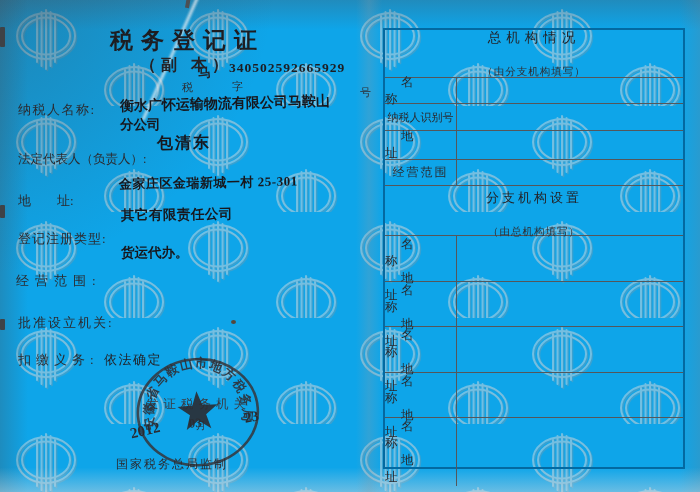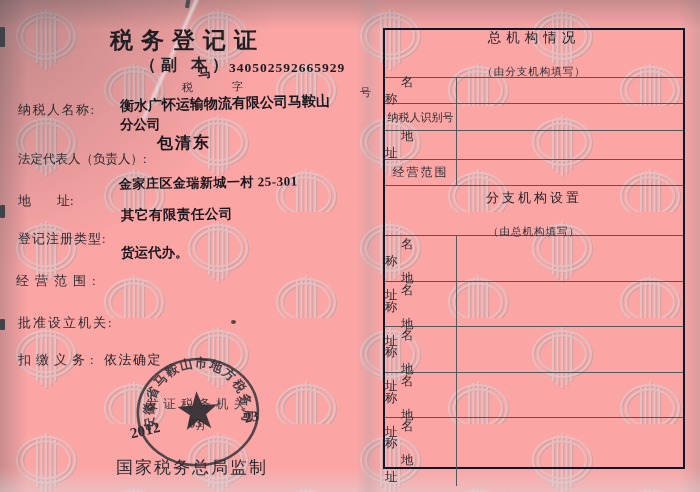--- a/index.html
+++ b/index.html
@@ -1,18 +1,18 @@
 <!DOCTYPE html>
 <html><head>
 <meta charset="utf-8">
 <style>
   html,body{margin:0;padding:0;background:#888;}
   .page{
     position:relative;width:700px;height:492px;overflow:hidden;
-    background:#fca5a5;
+    background:#0ea5e9;
     font-family:"Liberation Serif","DejaVu Serif",serif;
     color:#26262b;
   }
   .abs{position:absolute;white-space:nowrap;}
   
   .wm-svg{position:absolute;left:0;top:0;opacity:.6;}
   .shade{position:absolute;left:0;top:0;width:700px;height:492px;pointer-events:none;}
   .shade-tl{background:radial-gradient(circle at -4% -6%, rgba(62,68,74,.38), rgba(62,68,74,0) 34%);}
   .shade-top{background:linear-gradient(180deg, rgba(75,80,86,.30), rgba(75,80,86,0) 6%);}
   .shade-left{background:linear-gradient(90deg, rgba(70,75,80,.28), rgba(70,75,80,0) 4%);}
@@ -44,29 +44,29 @@
   .f-address{left:18px;top:192px;}
   .v-regtype{left:121px;top:206px;letter-spacing:.5px;transform:rotate(-.8deg);}
   .f-regtype{left:18px;top:230px;letter-spacing:1px;}
   .v-scope{left:121px;top:244px;}
   .f-scope{left:16px;top:272px;letter-spacing:6px;}
   .f-approve{left:18px;top:314px;letter-spacing:2px;}
   .f-withhold{left:18px;top:351px;letter-spacing:5px;}
   .v-withhold{left:104px;top:351px;font-size:13px;letter-spacing:1.5px;color:#222228;}
   .issuer{left:146px;top:396px;font-size:12.5px;letter-spacing:5px;color:#3a3a41;}
   .month-char{left:196px;top:419px;font-size:10px;color:#33333a;}
-  .footer-line{left:116px;top:456px;font-size:17px;letter-spacing:2px;color:#2b2b31;}
+  .footer-line{left:116px;top:456px;font-size:12px;letter-spacing:2px;color:#2b2b31;}
 
   
   .stamp{position:absolute;left:126px;top:348px;transform:rotate(-4deg);}
 
   
   .reg-table{
     position:absolute;left:383px;top:28px;width:302px;height:441px;
-    border:2px solid #0f172a;display:flex;flex-direction:column;box-sizing:border-box;
+    border:2px solid #0369a1;display:flex;flex-direction:column;box-sizing:border-box;
     font-size:12.5px;color:#2a2a2f;
   }
   .trow{border-bottom:1px solid #54575b;display:flex;box-sizing:border-box;flex:0 0 auto;}
   .trow:last-child{border-bottom:none;flex:1 1 auto;}
   .sec-head{flex-direction:column;align-items:center;justify-content:center;text-align:center;}
   .sec-title{font-size:13.5px;letter-spacing:5px;color:#232328;}
   .sec-sub{font-size:10.5px;letter-spacing:1px;margin-top:18px;color:#2e2e34;}
   .lcell{width:72px;flex:0 0 72px;border-right:1px solid #54575b;display:flex;
     align-items:center;justify-content:center;box-sizing:border-box;}
   .vcell{flex:1;}

